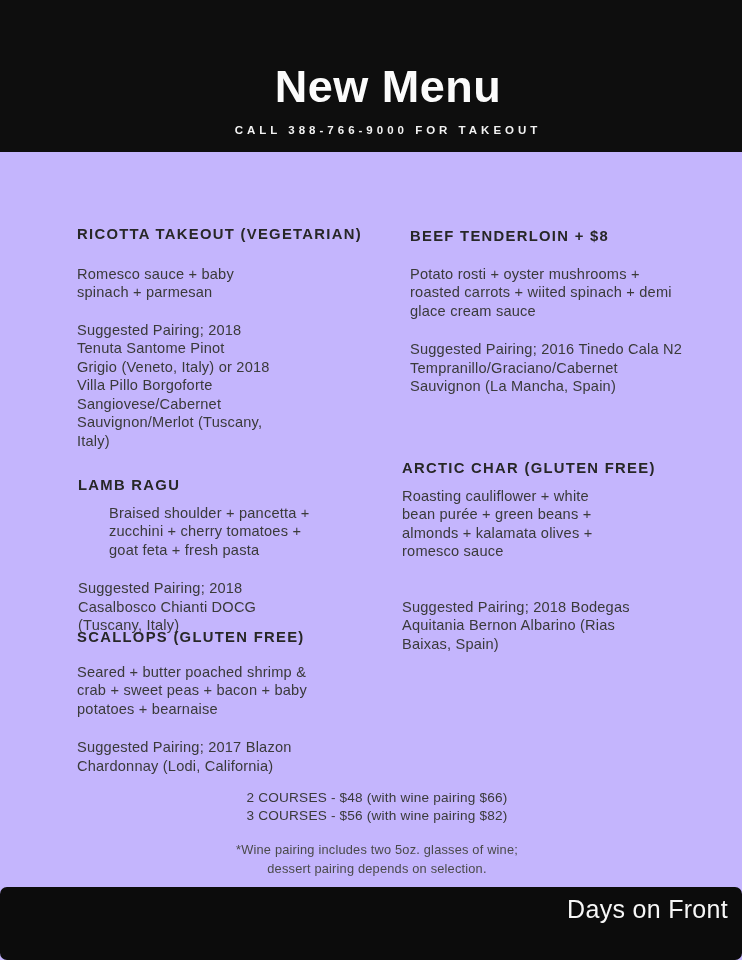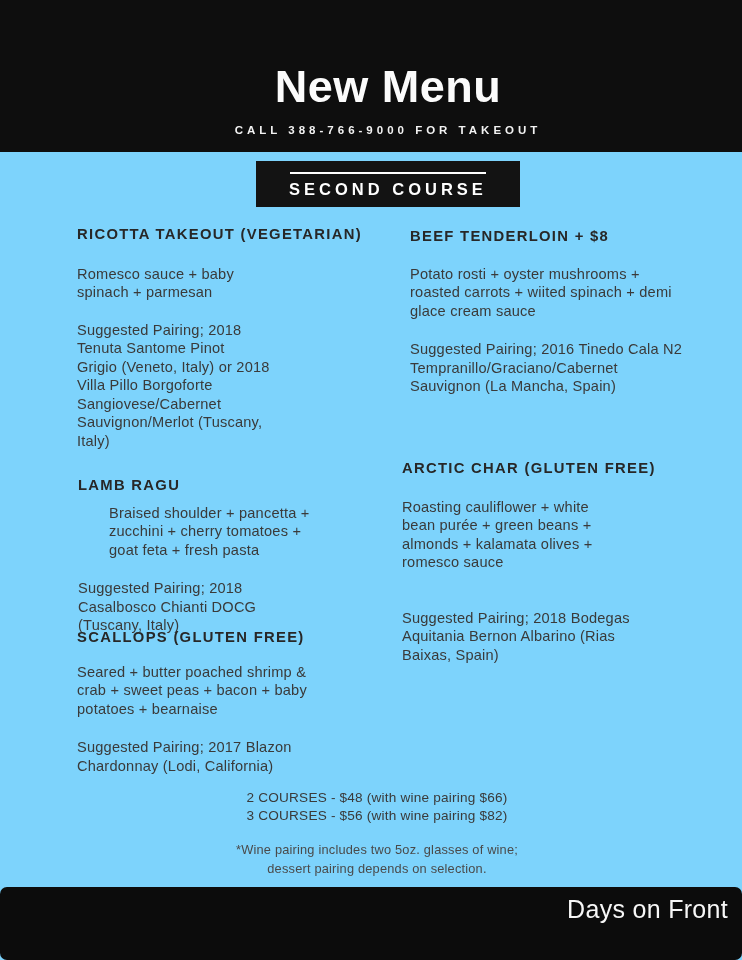--- a/index.html
+++ b/index.html
@@ -4,21 +4,21 @@
 <style>
   html, body {
     margin: 0;
     padding: 0;
     background: #ffffff;
   }
   .page {
     position: relative;
     width: 742px;
     height: 960px;
-    background: #7dd3fc;
+    background: #c4b5fd;
     overflow: hidden;
     font-family: "Liberation Sans", sans-serif;
   }
 
   
   .header {
     position: absolute;
     left: 0; top: 0;
     width: 742px; height: 152px;
     background: #0e0e0e;
@@ -96,21 +96,21 @@
 
   #dish-scallops  { left: 77px;  top: 630px; width: 330px; }
   #dish-scallops  .dish-name        { margin-bottom: 18px; }
   #dish-scallops  .dish-description { margin-bottom: 20px; }
 
   #dish-beef      { left: 410px; top: 229px; width: 330px; }
   #dish-beef      .dish-name        { margin-bottom: 21px; }
   #dish-beef      .dish-description { margin-bottom: 20px; }
 
   #dish-arctic    { left: 402px; top: 461px; width: 330px; }
-  #dish-arctic    .dish-name        { margin-bottom: 22px; }
+  #dish-arctic    .dish-name        { margin-bottom: 11px; }
   #dish-arctic    .dish-description { margin-bottom: 37px; }
 
   
   .pricing {
     position: absolute;
     left: 0; top: 789px;
     width: 742px;
     padding-left: 12px;
     box-sizing: border-box;
     text-align: center;
@@ -156,24 +156,20 @@
 
 <div class="page">
 
   <div class="header">
     <div class="header-inner">
       <div class="header-title">New Menu</div>
       <div class="header-tagline">CALL 388-766-9000 FOR TAKEOUT</div>
     </div>
   </div>
 
-  <div class="section-banner">
-    <div class="section-rule"></div>
-    <div class="section-label">SECOND COURSE</div>
-  </div>
 
   <div class="dish" id="dish-ricotta">
     <div class="dish-name">RICOTTA TAKEOUT (VEGETARIAN)</div>
     <div class="dish-description">Romesco sauce + baby
 spinach + parmesan</div>
     <div class="dish-pairing">Suggested Pairing; 2018
 Tenuta Santome Pinot
 Grigio (Veneto, Italy) or 2018
 Villa Pillo Borgoforte
 Sangiovese/Cabernet

